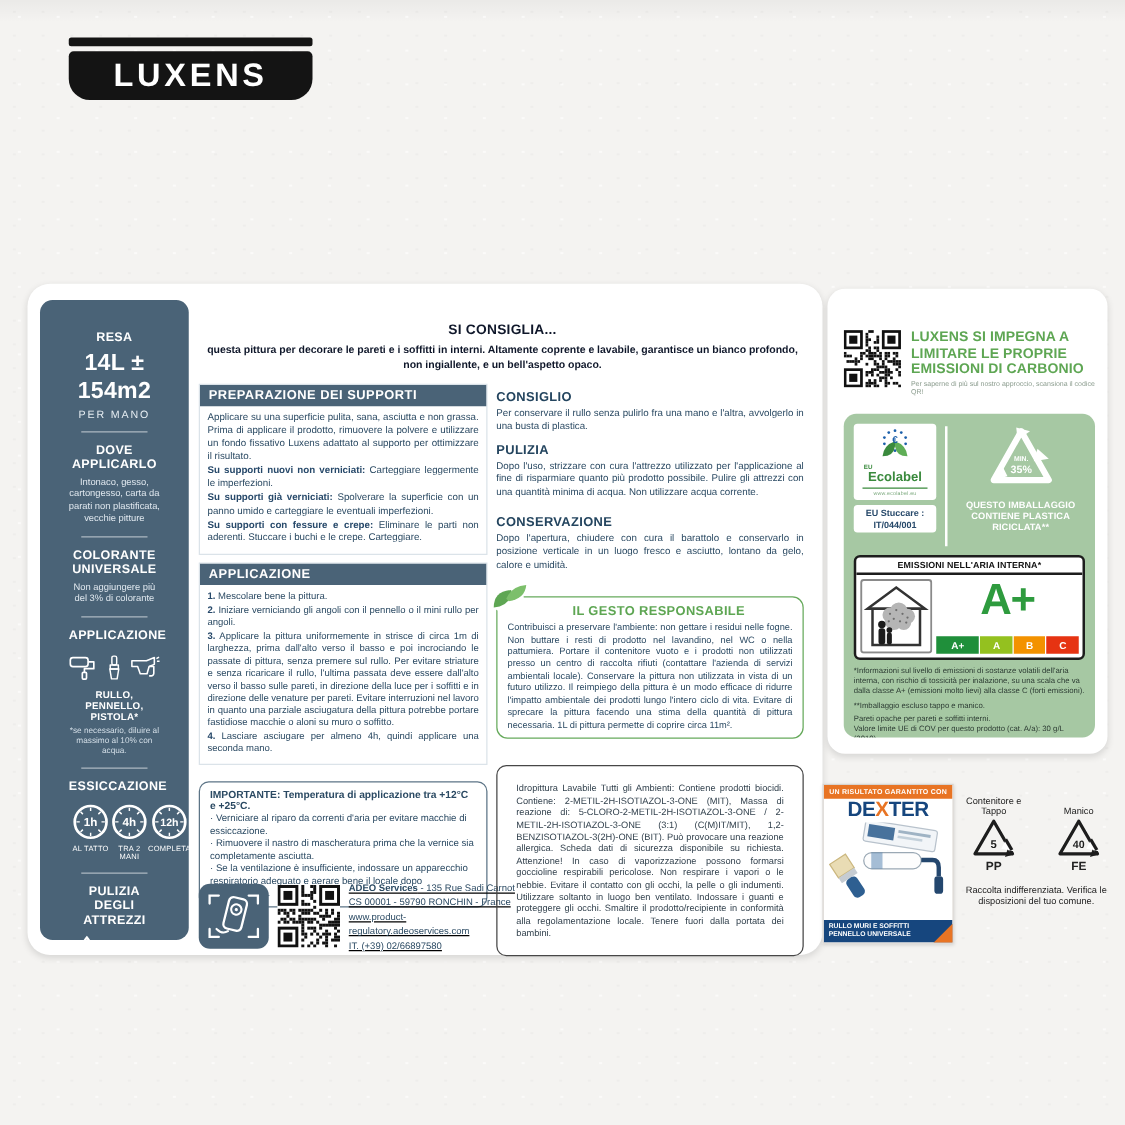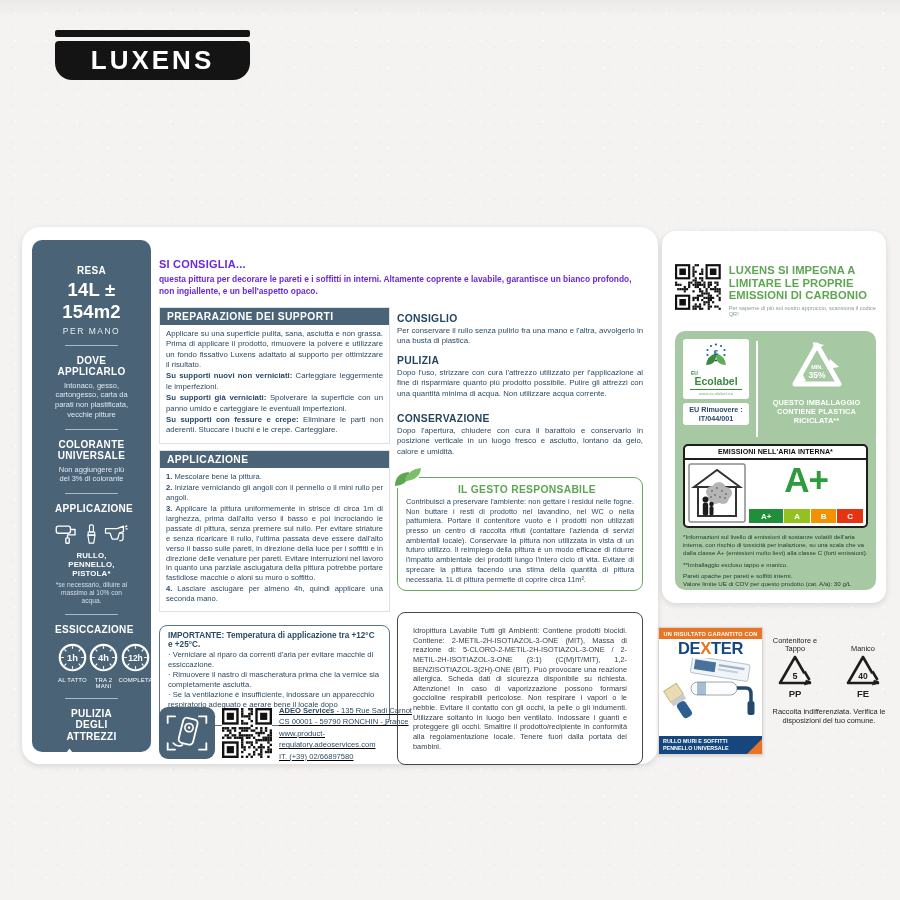--- a/index.html
+++ b/index.html
@@ -33,21 +33,21 @@
   .sb-tiny{font-size:6.6px;line-height:1.25;color:#d4dfe8;margin-top:3px;}
   .sb-div{border:none;border-top:1px solid rgba(255,255,255,.55);margin:9px 10px;}
   .tools-row{display:flex;justify-content:center;align-items:flex-end;gap:6px;margin:6px 0 4px;}
   .sb-bold-sm{font-size:7.8px;font-weight:bold;letter-spacing:.2px;}
   .clocks{display:flex;justify-content:space-between;margin:6px 2px 0;}
   .clock{width:33px;display:flex;flex-direction:column;align-items:center;}
   .clock .lbl{font-size:6px;margin-top:4px;letter-spacing:.2px;}
   .pulizia-row{display:flex;align-items:center;justify-content:center;gap:6px;margin-top:6px;}
   .acqua{font-size:9.5px;font-weight:bold;letter-spacing:.5px;}
   
-  .intro{position:absolute;left:137px;top:31px;width:486px;color:#6d28d9;}
+  .intro{position:absolute;left:137px;top:31px;width:486px;color:#0f172a;text-align:center;}
   .intro h1{margin:0;font-size:11px;font-weight:bold;letter-spacing:.2px;}
   .intro p{margin:3px 0 0;font-size:8.4px;font-weight:bold;line-height:1.45;}
   .colA{position:absolute;left:137px;top:80px;width:231px;}
   .colB{position:absolute;left:375px;top:80px;width:246px;}
   .sec{border:1px solid #dbe3e9;}
   .sec-head{background:#4a6377;color:#fff;font-weight:bold;font-size:10.3px;
     letter-spacing:.4px;padding:3px 7px;}
   .sec-body{padding:4px 6px 6px;color:#2b4a63;font-size:7.8px;line-height:1.33;text-align:justify;}
   .sec-body p{margin:0 0 1px;}
   .sec-body b{color:#27496a;}
@@ -627,21 +627,21 @@
             <path d="M14,12 q-9,3 -10,12 q9,0 10,-8" fill="#3a8a3d"></path>
             <path d="M14,12 q9,3 10,12 q-9,0 -10,-8" fill="#5fae57"></path>
             <text x="14" y="13.5" text-anchor="middle" font-size="8" font-weight="bold" fill="#1b5faa">€</text>
           </svg>
           <div class="eu">EU</div>
           <div class="name">Ecolabel</div>
           <div class="rule"></div>
           <div class="url">www.ecolabel.eu</div>
         </div>
         <div class="reg-box">
-          <div>EU Rimuovere :</div>
+          <div>EU Stuccare :</div>
           <div>IT/044/001</div>
         </div>
       </div>
       <div class="eco-div"></div>
       <div class="eco-right">
         <svg width="62" height="54" viewBox="0 0 62 54">
           <path d="M31,6 L53,45 H9 Z" fill="none" stroke="#fff" stroke-width="5" stroke-linejoin="round"></path>
           <polygon points="44,20 53,28 41,30" fill="#fff"></polygon>
           <polygon points="20,42 9,45 16,34" fill="#fff"></polygon>
           <polygon points="27,3 38,6 28,13" fill="#fff"></polygon>

